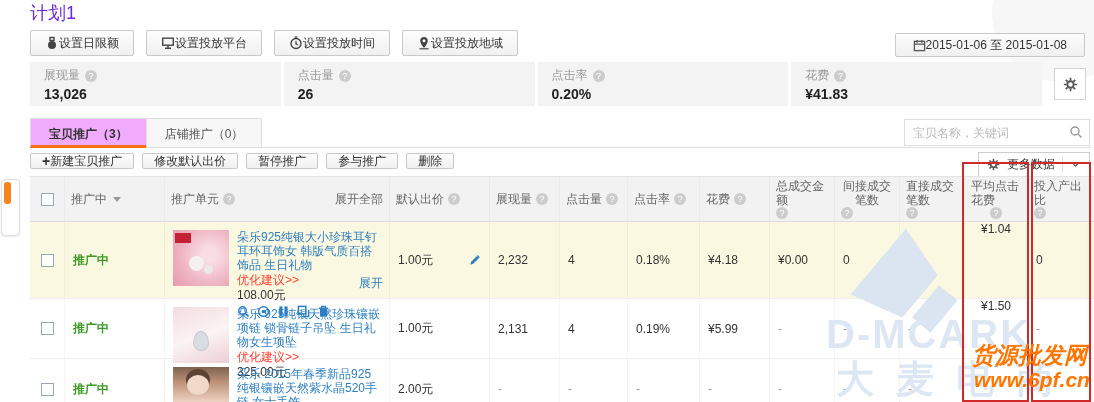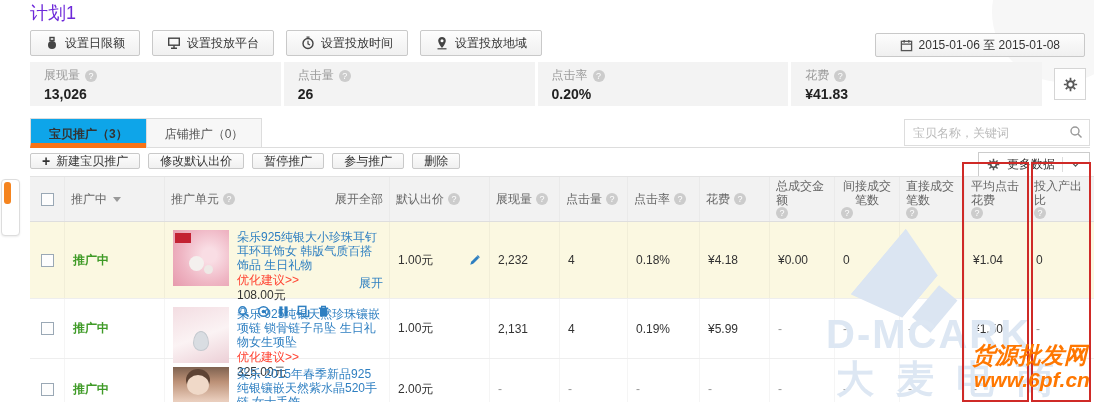--- a/index.html
+++ b/index.html
@@ -15,44 +15,44 @@
   
   .side-handle { position:absolute; left:1px; top:179px; width:19px; height:57px;
     background:#fff; border:1px solid #ddd; border-radius:4px; box-shadow:0 1px 2px rgba(0,0,0,.08); }
   .side-handle .orange-pill { position:absolute; left:2px; top:2px; width:7px; height:22px;
     background:#f5841f; border-radius:3px; }
 
   .page-title { position:absolute; left:30px; top:1px; font-size:18px; color:#6d28d9; }
 
   .toolbar { position:absolute; left:30px; top:30px; display:flex; gap:12px; }
   .btn {
-    display:inline-flex; align-items:center; gap:6px; height:26px; padding:0 14px;
+    display:inline-flex; align-items:center; height:26px; padding:0 14px;
     background:linear-gradient(#fdfdfd,#f0f0f0); border:1px solid #c9c9c9; border-radius:2px;
     color:#333; font-size:12px; cursor:pointer; white-space:nowrap;
   }
   .btn svg { flex:0 0 auto; }
-  .date-btn { position:absolute; right:9px; top:33px; height:24px; padding:0 24px; }
+  .date-btn { position:absolute; right:9px; top:33px; height:24px; padding:0 17px; }
 
   .stats { position:absolute; left:30px; top:62px; width:1012px; height:44px; display:flex; gap:3px; }
   .stat { flex:1; background:#f3f3f3; padding:5px 14px; }
   .stat-label { color:#999; font-size:12px; display:flex; align-items:center; gap:5px; }
   .stat-value { font-size:14px; font-weight:bold; color:#222; margin-top:2px; }
   .gear-box { position:absolute; right:8px; top:68px; width:32px; height:32px;
     background:#fff; border:1px solid #d5d5d5; display:flex; align-items:center; justify-content:center; cursor:pointer; }
 
   .info-icon { display:inline-block; width:12px; height:12px; border-radius:50%;
     background:#ccc; color:#fff; font-size:9px; line-height:12px; text-align:center;
     vertical-align:middle; flex:0 0 auto; }
   .info-icon::after { content:"?"; }
 
   .tabs-line { position:absolute; left:30px; right:4px; top:147px; height:1px; background:#ddd; }
   .tabs { position:absolute; left:30px; top:118px; display:flex; z-index:2; }
   .tab { height:30px; line-height:30px; padding:0 18px; border:1px solid #ddd; cursor:pointer;
     background:#f7f7f7; color:#555; margin-right:-1px; }
-  .tab.active { background:#0ea5e9; border-bottom:5px solid #f97316; font-weight:bold; color:#333; }
+  .tab.active { background:#f0abfc; border-bottom:3px solid #f97316; font-weight:bold; color:#333; }
 
   .search-wrap { position:absolute; right:4px; top:119px; width:186px; height:27px; }
   .search-input { width:100%; height:100%; border:1px solid #ddd; padding:0 26px 0 8px;
     font-size:12px; color:#333; font-family:inherit; }
   .search-input::placeholder { color:#bbb; }
   .search-wrap .search-icon { position:absolute; right:7px; top:6px; color:#999; }
 
   .actions { position:absolute; left:30px; top:153px; display:flex; gap:8px; }
   .actions .btn { height:16px; padding:0 11px; }
   .plus-glyph { font-size:14px; font-weight:bold; color:#333; line-height:1; }
@@ -72,21 +72,21 @@
   .trow .c { display:flex; align-items:center; padding:0 8px; border-right:1px solid rgba(0,0,0,.04);
     align-self:stretch; }
   .r1 { height:77px; } .r2 { height:60px; } .r3 { height:61px; }
 
   .c-check { width:35px; justify-content:center; }
   .c-status { width:100px; }
   .c-unit { width:225px; position:relative; }
   .c-bid { width:100px; }
   .c-imp { width:70px; } .c-clk { width:68px; } .c-ctr { width:72px; } .c-cost { width:70px; }
   .c-total { width:65px; } .c-ind { width:65px;text-align:center; } .c-dir { width:65px; }
-  .c-avg { width:63px; } .c-roi { width:66px; border-right:none !important; }
+  .c-avg { width:63px;flex-direction:column; } .c-roi { width:66px; border-right:none !important; }
 
   .checkbox { width:13px; height:13px; border:1px solid #9aa8b5; background:#fdfdfd; cursor:pointer; }
   .status-green { color:#3e9a26; font-weight:bold; }
   .sort-caret { width:0; height:0; border-left:4px solid transparent; border-right:4px solid transparent;
     border-top:5px solid #999; display:inline-block; margin-left:2px; cursor:pointer; }
   .expand-all { margin-left:auto; color:#666; cursor:pointer; white-space:nowrap; }
 
   .trow .c-unit { align-items:flex-start; padding-top:8px; }
   .product { display:flex; gap:8px; width:100%; }
   .thumb { width:56px; height:56px; flex:0 0 auto; position:relative; overflow:hidden; }

